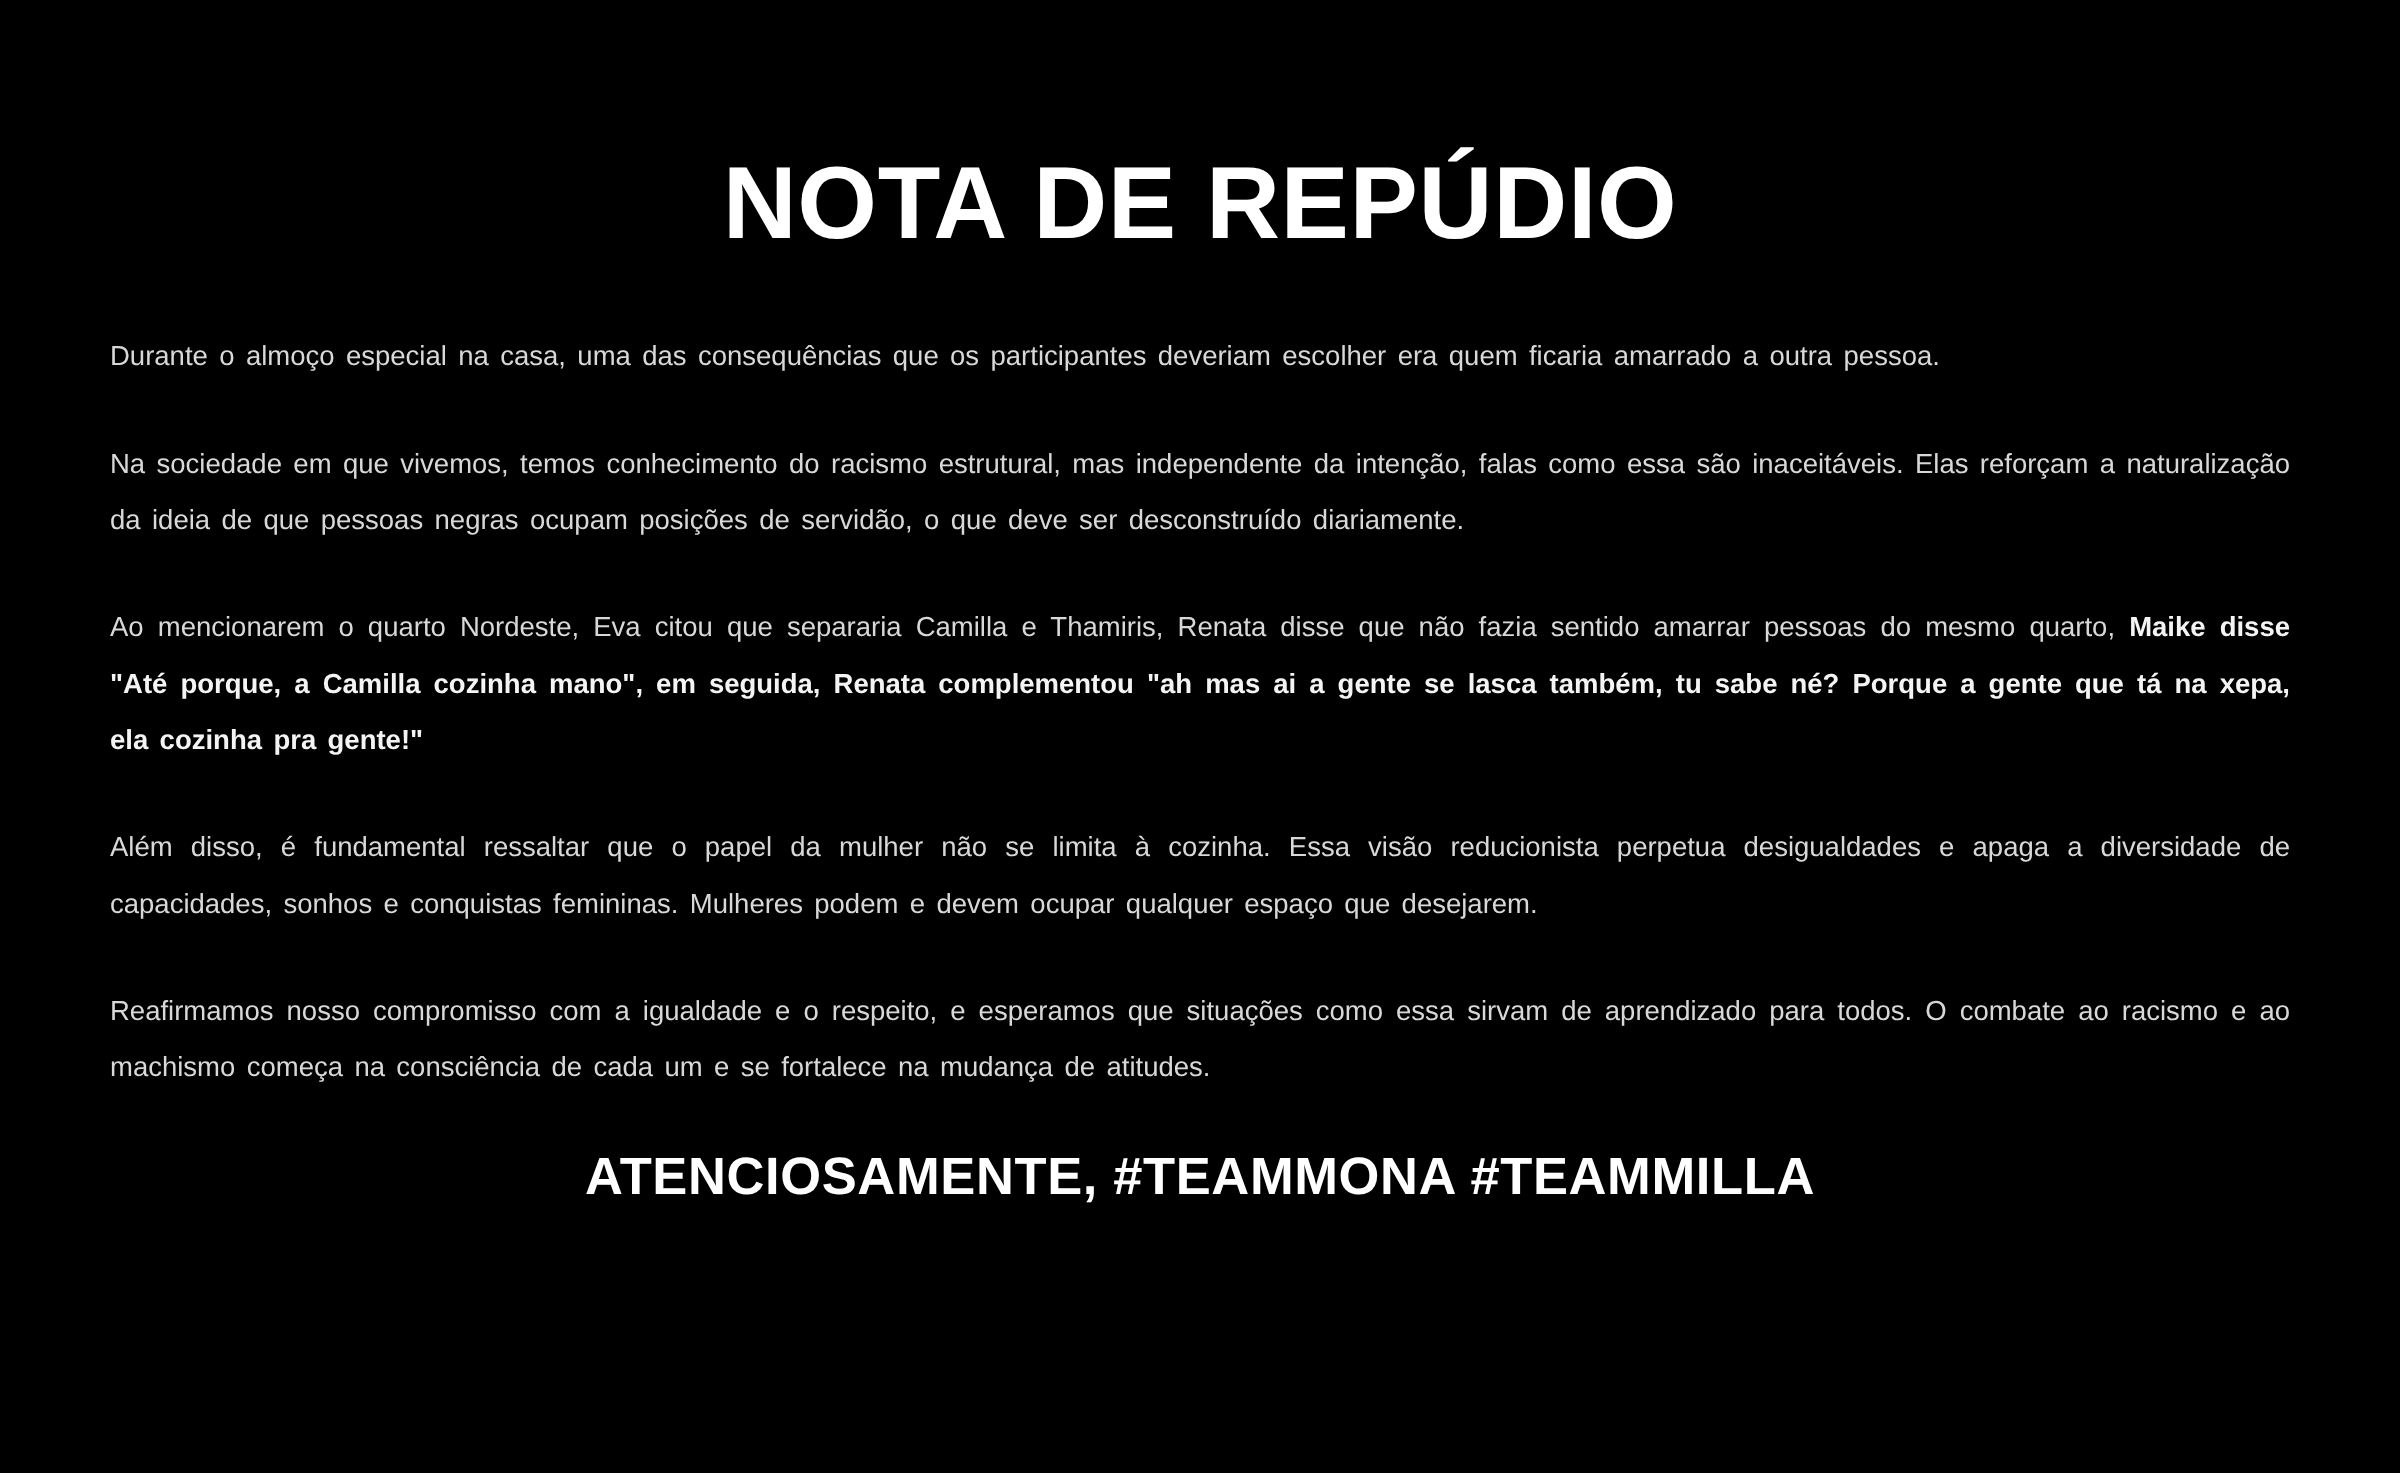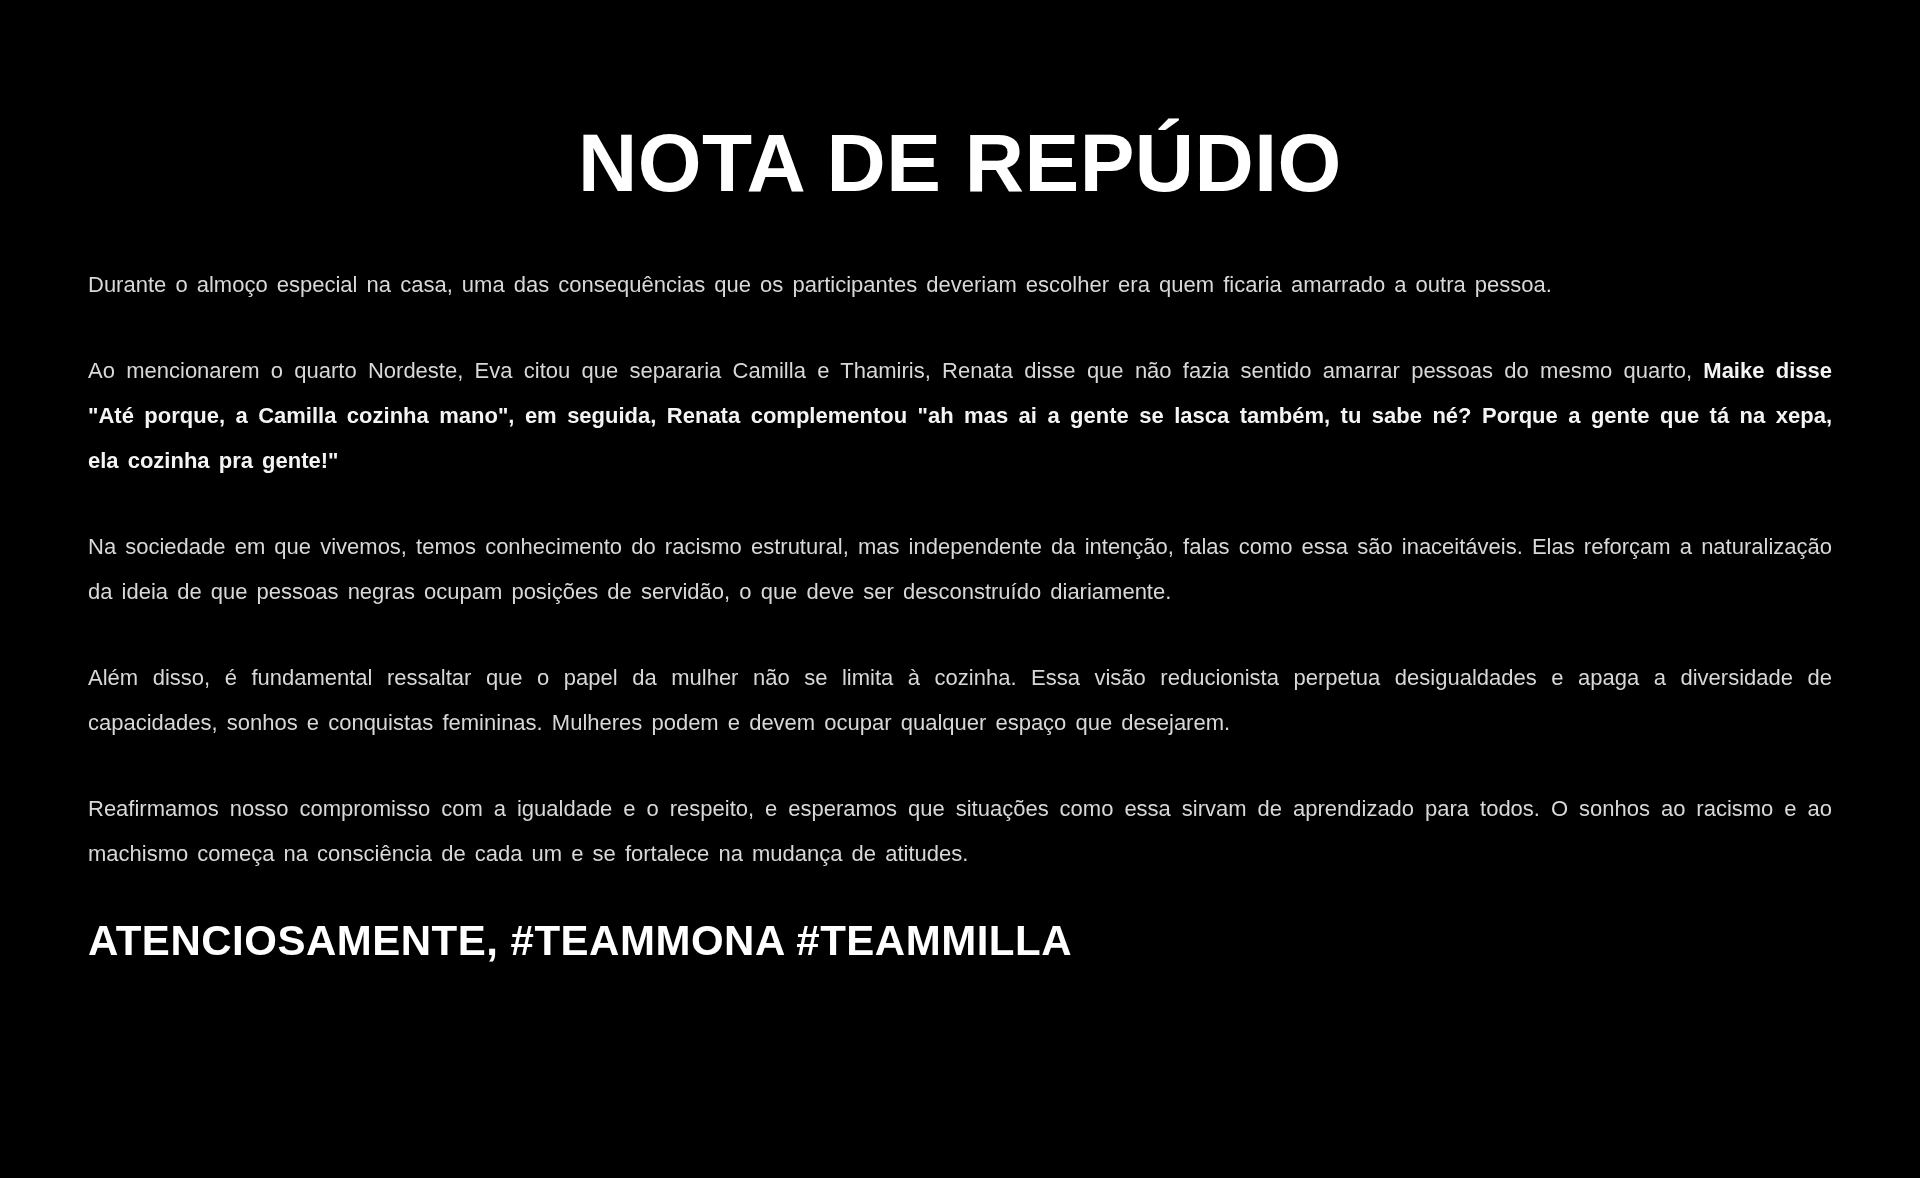--- a/index.html
+++ b/index.html
@@ -38,37 +38,37 @@
     line-height: 45px;
     text-align: justify;
     word-spacing: 3px;
   }
   p.body-par .bold-part {
     font-weight: bold;
     color: #f4f4f4;
   }
   .signature {
     margin-top: 28px;
-    text-align: left;
+    text-align: center;
     color: #ffffff;
     font-size: 42px;
     font-weight: 800;
     letter-spacing: 0.5px;
   }
 </style>
 </head>
 <body>
 
 <main class="note">
   <h1 class="title">NOTA DE REPÚDIO</h1>
 
   <p class="body-par"><span>Durante o almoço especial na casa, uma das consequências que os participantes deveriam escolher era quem ficaria amarrado a outra pessoa.</span><span class="bold-part"></span></p>
 
+  <p class="body-par"><span>Na sociedade em que vivemos, temos conhecimento do racismo estrutural, mas independente da intenção, falas como essa são inaceitáveis. Elas reforçam a naturalização da ideia de que pessoas negras ocupam posições de servidão, o que deve ser desconstruído diariamente.</span><span class="bold-part"></span></p>
+
   <p class="body-par"><span>Ao mencionarem o quarto Nordeste, Eva citou que separaria Camilla e Thamiris, Renata disse que não fazia sentido amarrar pessoas do mesmo quarto, </span><span class="bold-part">Maike disse "Até porque, a Camilla cozinha mano", em seguida, Renata complementou "ah mas ai a gente se lasca também, tu sabe né? Porque a gente que tá na xepa, ela cozinha pra gente!"</span></p>
-
-  <p class="body-par"><span>Na sociedade em que vivemos, temos conhecimento do racismo estrutural, mas independente da intenção, falas como essa são inaceitáveis. Elas reforçam a naturalização da ideia de que pessoas negras ocupam posições de servidão, o que deve ser desconstruído diariamente.</span><span class="bold-part"></span></p>
 
   <p class="body-par"><span>Além disso, é fundamental ressaltar que o papel da mulher não se limita à cozinha. Essa visão reducionista perpetua desigualdades e apaga a diversidade de capacidades, sonhos e conquistas femininas. Mulheres podem e devem ocupar qualquer espaço que desejarem.</span><span class="bold-part"></span></p>
 
-  <p class="body-par"><span>Reafirmamos nosso compromisso com a igualdade e o respeito, e esperamos que situações como essa sirvam de aprendizado para todos. O sonhos ao racismo e ao machismo começa na consciência de cada um e se fortalece na mudança de atitudes.</span><span class="bold-part"></span></p>
+  <p class="body-par"><span>Reafirmamos nosso compromisso com a igualdade e o respeito, e esperamos que situações como essa sirvam de aprendizado para todos. O combate ao racismo e ao machismo começa na consciência de cada um e se fortalece na mudança de atitudes.</span><span class="bold-part"></span></p>
 
   <div class="signature">ATENCIOSAMENTE, #TEAMMONA #TEAMMILLA</div>
 </main>
 
 </body></html>

